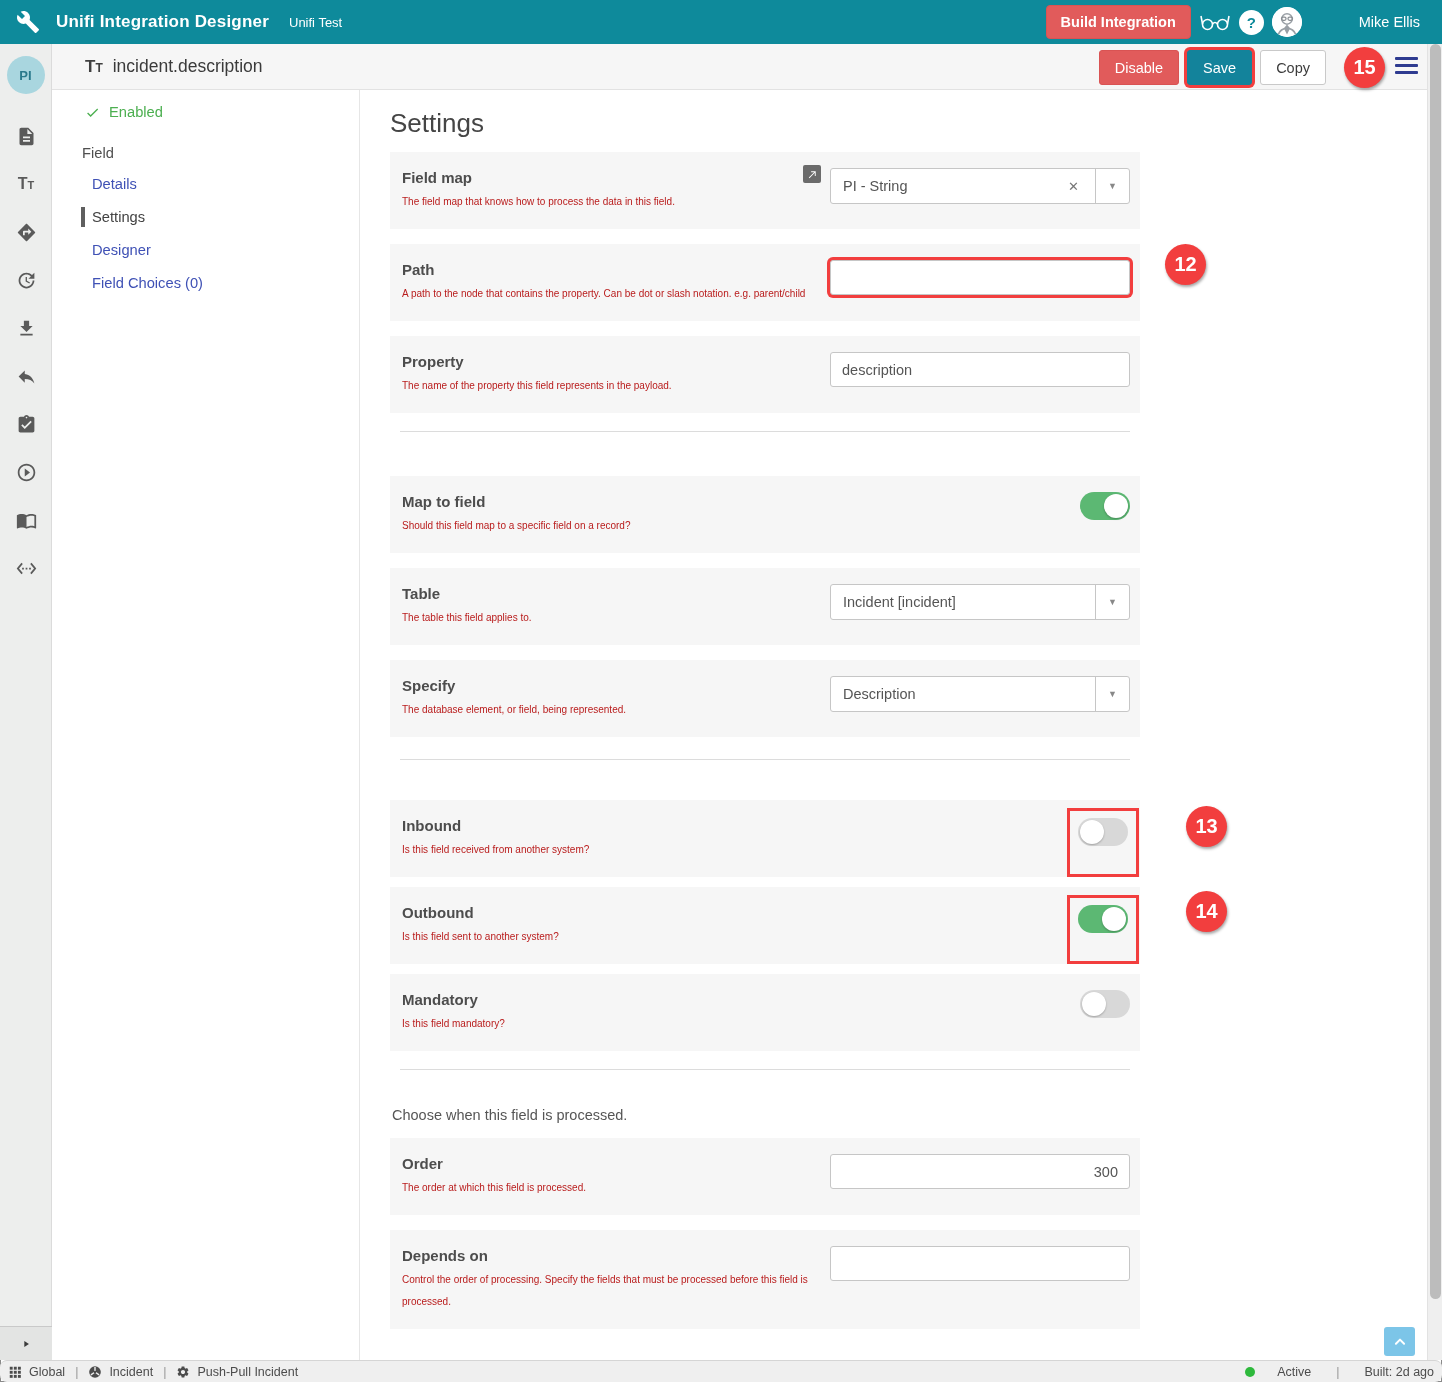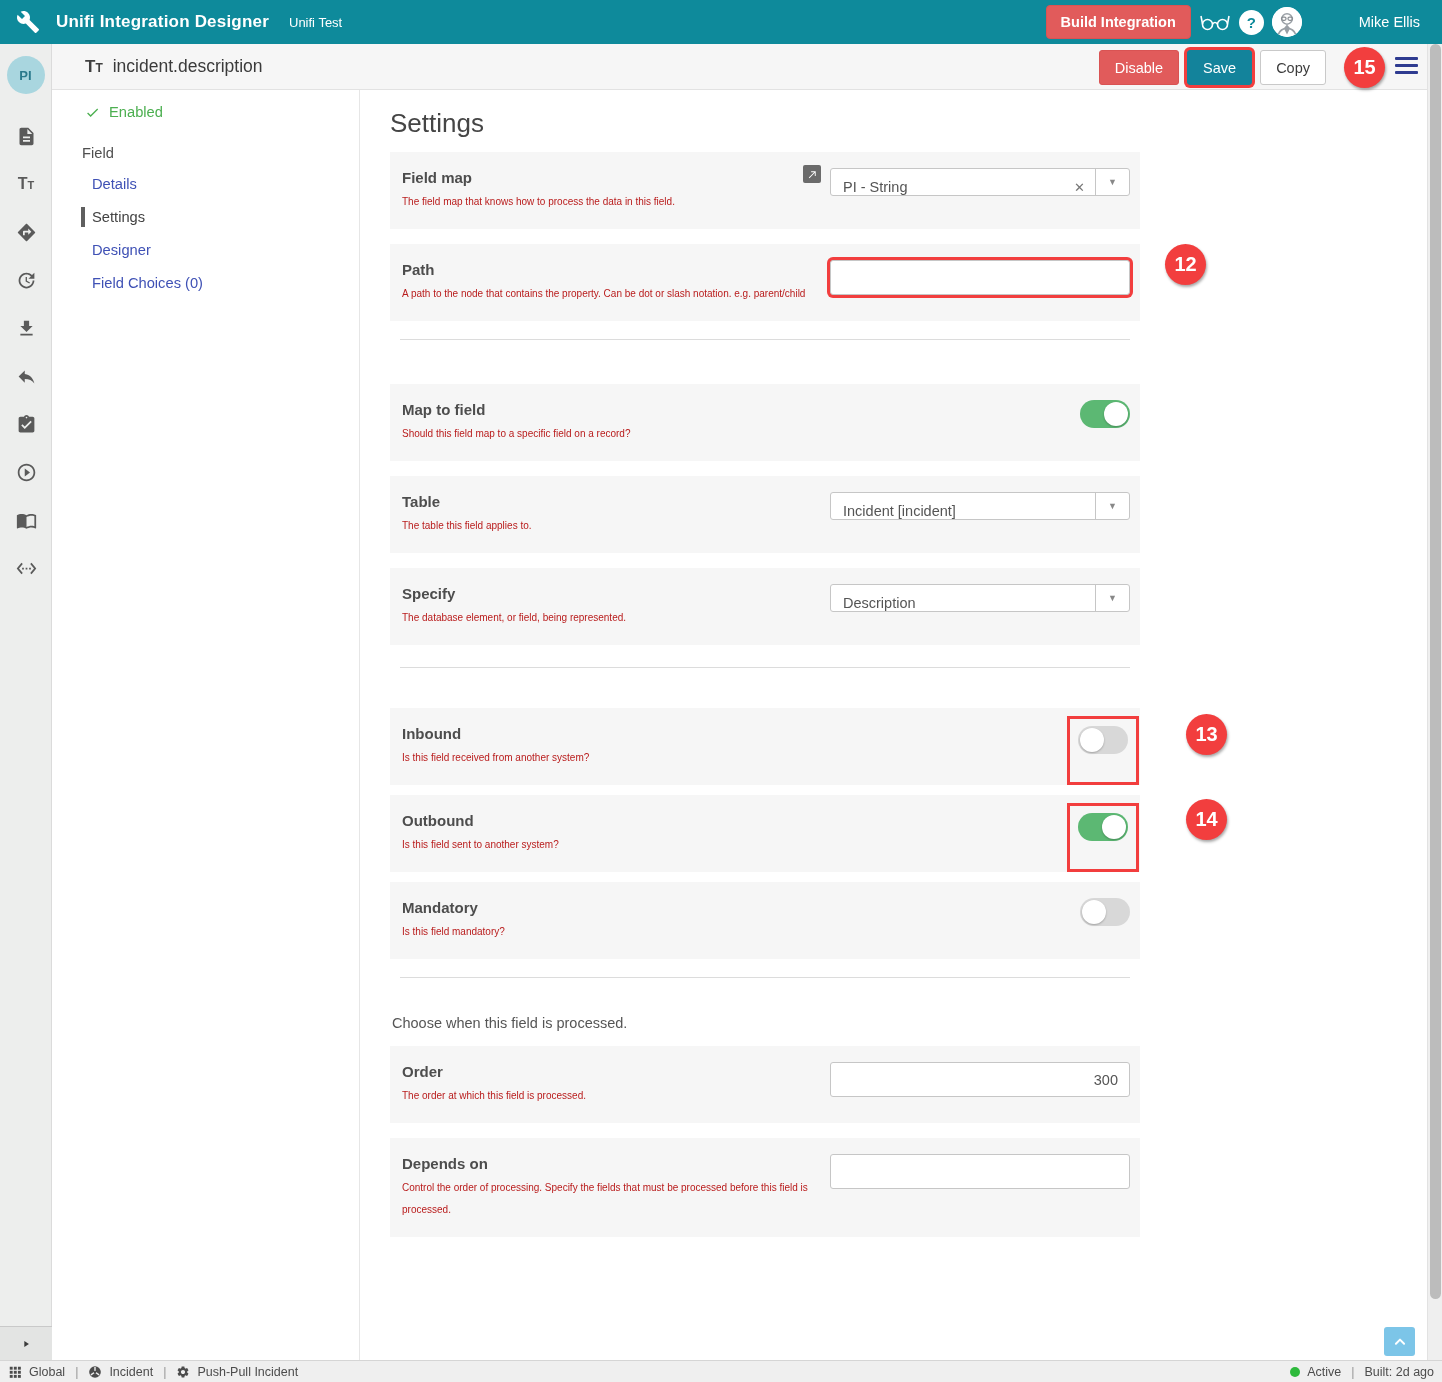--- a/index.html
+++ b/index.html
@@ -67,22 +67,22 @@
   .main h1 { font-size:26px; font-weight:400; color:#454545; margin:18px 0 14px 0; line-height:30px; }
   .frow { background:#F6F6F6; display:flex; margin-bottom:15px; position:relative; }
   .row-text { flex:1; padding:16px 20px 16px 12px; }
   .row-label { font-size:15px; font-weight:bold; color:#4D4D4D; line-height:19px; margin-bottom:4px; }
   .row-desc { font-size:10px; color:#b91c1c; line-height:22px; }
   .row-control { width:310px; flex-shrink:0; padding:16px 10px 0 0; position:relative; }
   .text-input { width:100%; height:35px; border:1px solid #C6C6C6; border-radius:3px; background:#fff;
     font-family:inherit; font-size:14.5px; color:#555; padding:0 11px; outline:none; }
   .text-input.right { text-align:right; }
   .text-input.annotated { box-shadow:0 0 0 3px #F23E3E; }
-  .select { height:28px; border:1px solid #C6C6C6; border-radius:3px; background:#fff; display:flex;
-    align-items:flex-end; cursor:pointer; }
+  .select { height:36px; border:1px solid #C6C6C6; border-radius:3px; background:#fff; display:flex;
+    align-items:center; cursor:pointer;gap:6px; }
   .select-text { flex:1; font-size:14.5px; color:#555; padding-left:12px; white-space:nowrap; overflow:hidden; }
   .select-clear { color:#777; font-size:13px; padding:0 10px; }
   .select-caret { width:34px; align-self:stretch; border-left:1px solid #C6C6C6; display:flex;
     align-items:center; justify-content:center; color:#888; font-size:9px; }
   .ext-icon { position:absolute; left:-27px; top:13px; width:18px; height:18px; background:#6B6B6B;
     border-radius:2px; display:flex; align-items:center; justify-content:center; cursor:pointer; }
   .ext-icon svg { width:11px; height:11px; }
   .toggle-wrap { display:flex; justify-content:flex-end; }
   .toggle { width:50px; height:28px; border-radius:14px; position:relative; display:inline-block; cursor:pointer; }
   .toggle.on { background:#5CB873; }
@@ -108,24 +108,24 @@
   .ac-save { position:absolute; left:1292px; top:3px; }
 
   
   .scroll-top { position:absolute; left:1384px; top:1327px; width:31px; height:29px; background:#7CC5E8;
     border-radius:3px; display:flex; align-items:center; justify-content:center; cursor:pointer; z-index:26; }
   .scroll-top svg { width:14px; height:14px; }
 
   
   .status-bar { position:absolute; left:0; bottom:0; width:1442px; height:22px; background:#EFEFEF;
     border-top:1px solid #D5D5D5; display:flex; align-items:center; font-size:12.5px; color:#4c4c4c;
-    padding:0 8px; z-index:28; }
+    padding:0 8px; z-index:28;border-radius:7px; }
   .status-bar .grp { display:flex; align-items:center; gap:7px; }
   .status-bar .sep { color:#999; padding:0 3px; }
-  .sb-right { margin-left:auto; display:flex; align-items:center; gap:7px; }
+  .sb-right { margin-left:auto; display:flex; align-items:center; gap:22px; }
   .sb-ic { width:14px; height:14px; color:#4c4c4c; }
   .dot { width:10px; height:10px; border-radius:50%; background:#2EB93C; display:inline-block; }
 
   
   .scrollbar { position:absolute; right:0; top:44px; width:15px; height:1316px; background:#EFEFEF;
     border-left:1px solid #E2E2E2; z-index:27; }
   .scrollbar .thumb { position:absolute; left:2px; top:0px; width:11px; height:1255px; background:#BCBCBC; border-radius:6px; }
 </style>
 </head>
 <body>
@@ -277,20 +277,29 @@
       <div class="row-text">
         <div class="row-label">Path</div>
         <div class="row-desc">A path to the node that contains the property. Can be dot or slash notation. e.g. parent/child</div>
       </div>
       <div class="row-control">
         <input class="text-input annotated" value="" style="">
       </div>
       <div class="ann-circle ac-path">12</div>
     </div>
 
+    <div class="frow">
+      <div class="row-text">
+        <div class="row-label">Property</div>
+        <div class="row-desc">The name of the property this field represents in the payload.</div>
+      </div>
+      <div class="row-control">
+        <input class="text-input" value="description" style="">
+      </div>
+    </div>
 
     <div class="divider"></div>
 
     <div class="frow">
       <div class="row-text">
         <div class="row-label">Map to field</div>
         <div class="row-desc">Should this field map to a specific field on a record?</div>
       </div>
       <div class="row-control toggle-wrap">
         <span class="toggle on">

